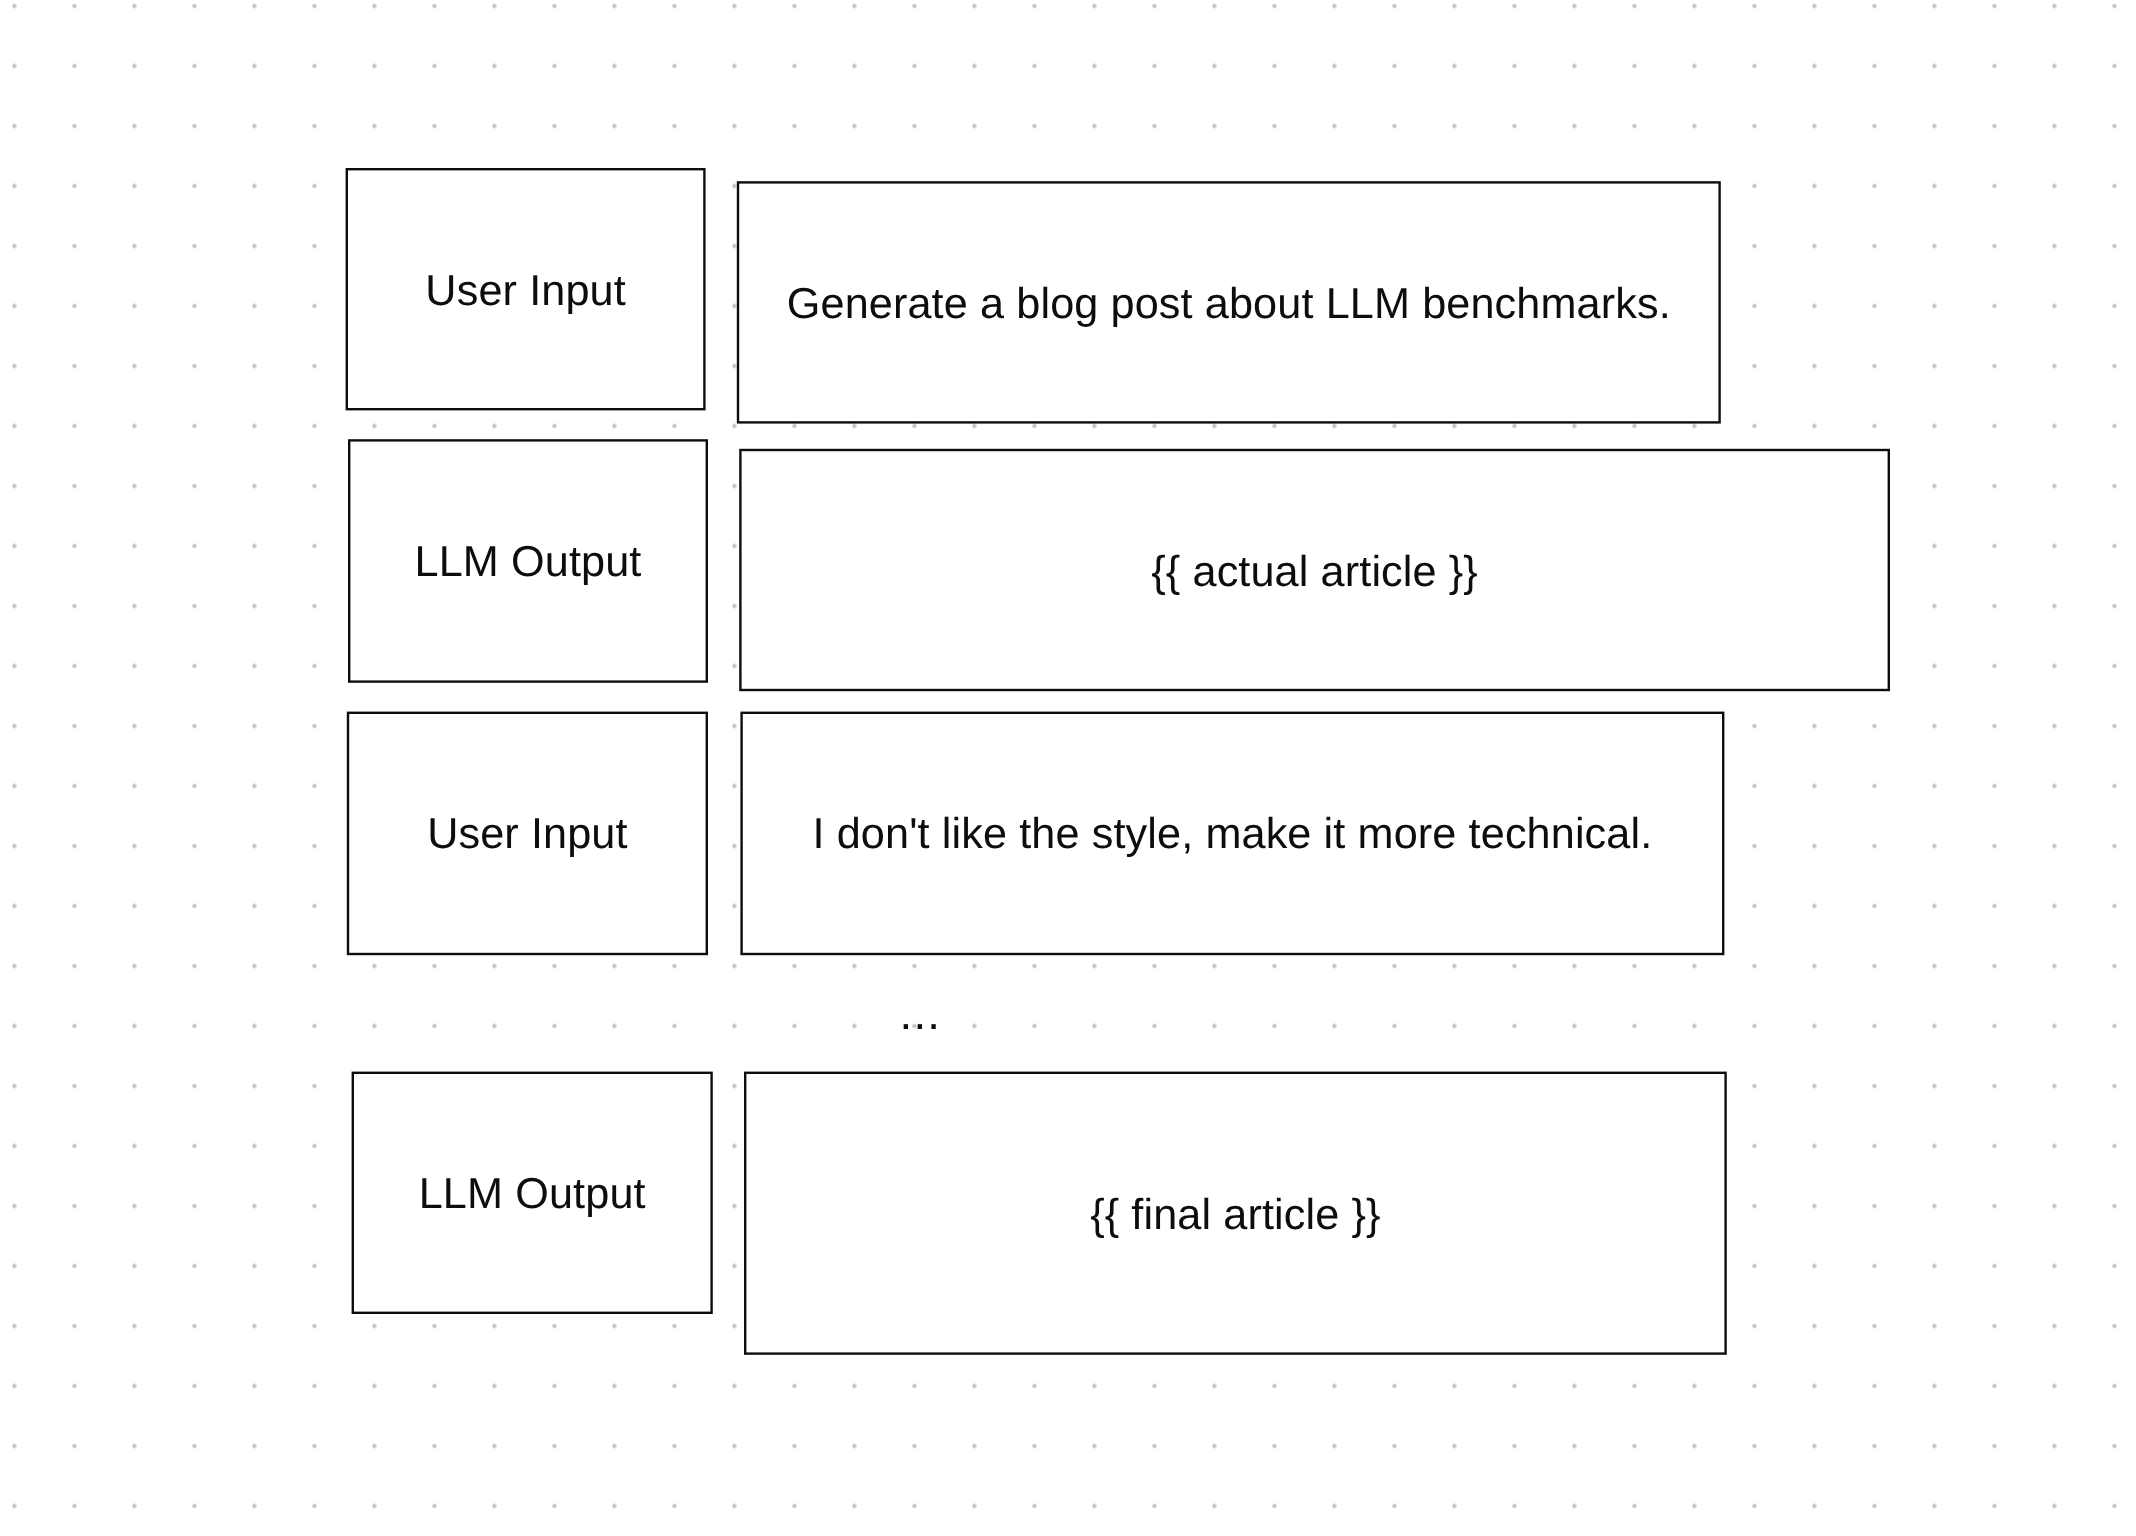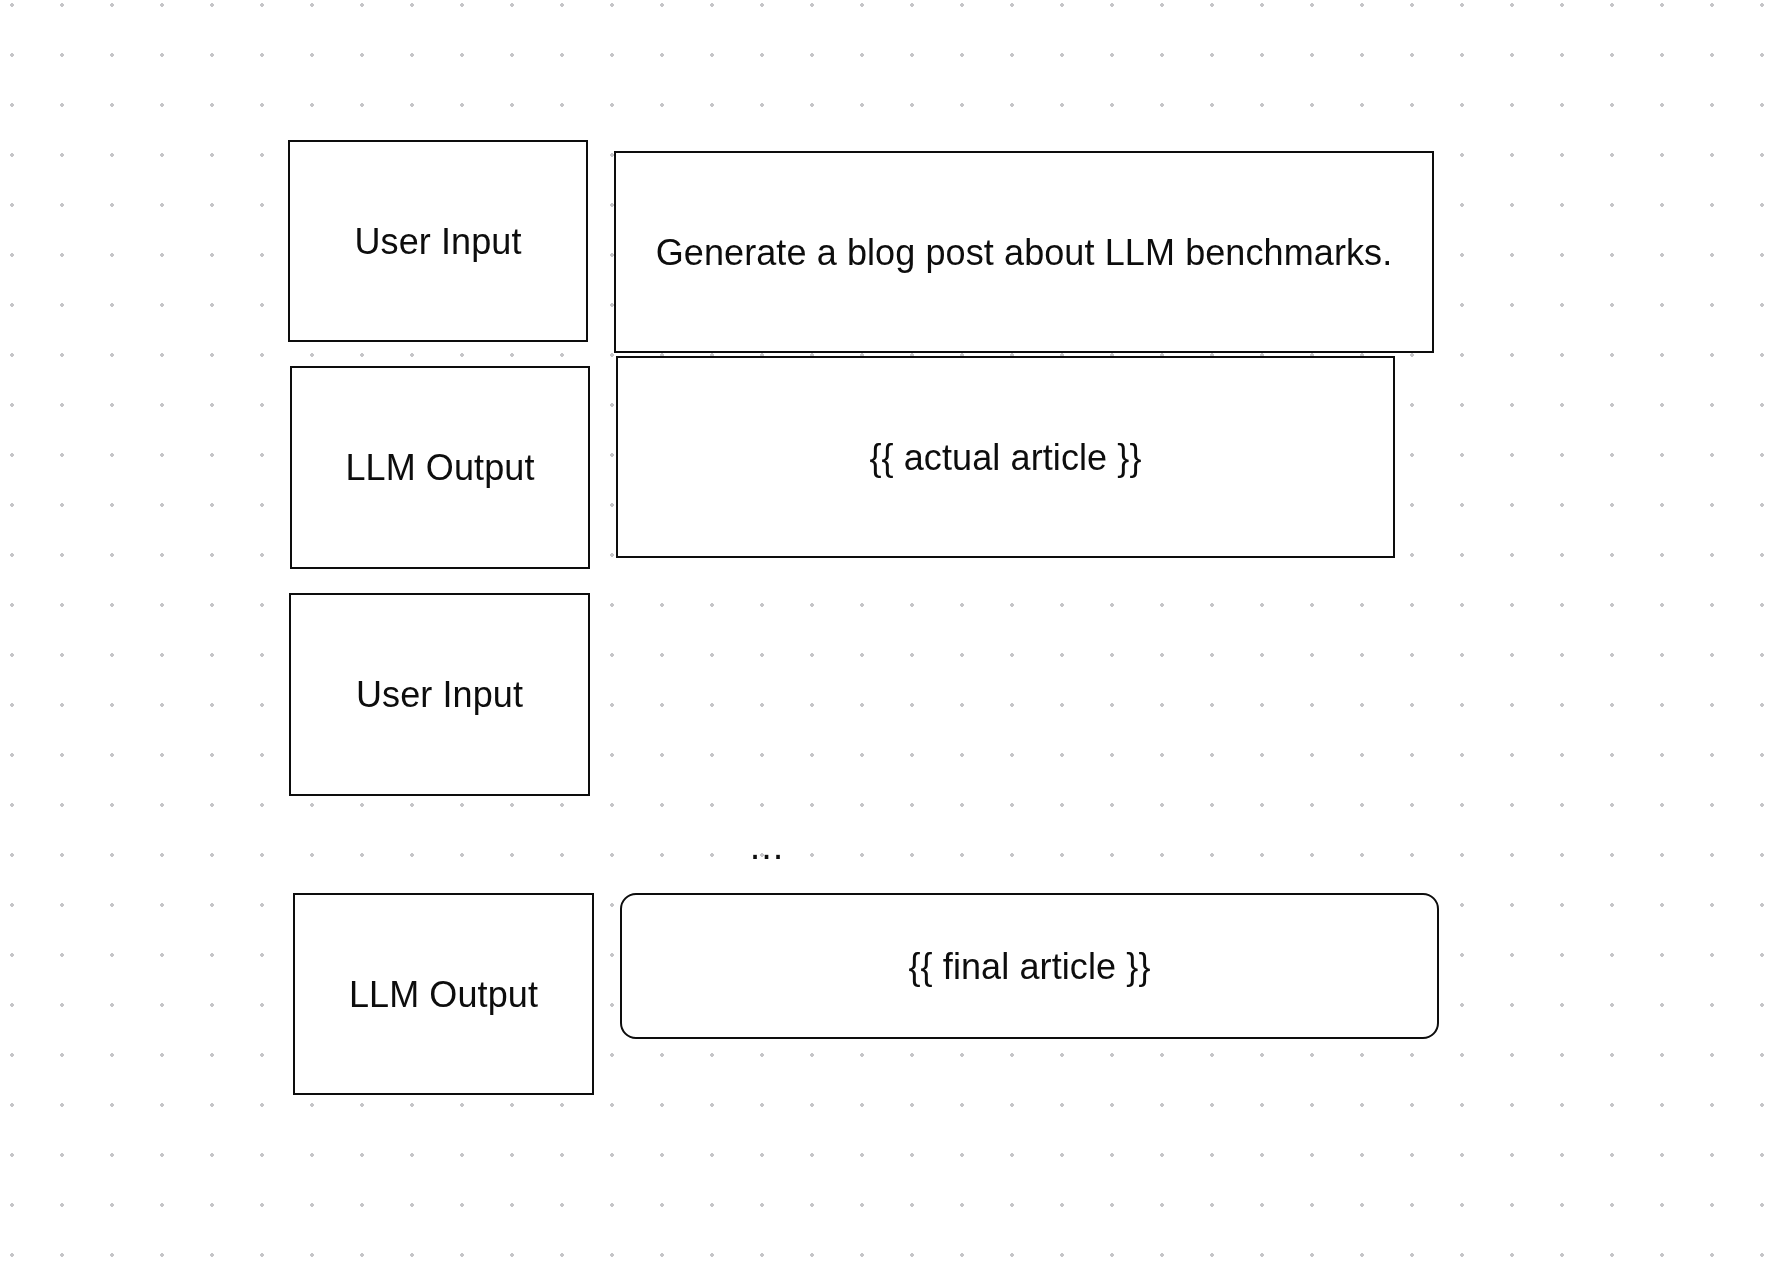--- a/index.html
+++ b/index.html
@@ -49,22 +49,23 @@
 </style>
 </head>
 <body>
 
 <div class="canvas">
 
   <div class="box" style="left:288px; top:140px; width:300px; height:202px;">User Input</div>
   <div class="box" style="left:614px; top:151px; width:820px; height:202px;">Generate a blog post about LLM benchmarks.</div>
 
   <div class="box" style="left:290px; top:366px; width:300px; height:203px;">LLM Output</div>
-  <div class="box" style="left:616px; top:356px; width:779px; height:202px;">{{ actual article }}</div>
+  <div class="box" style="left:616px; top:374px; width:959px; height:202px;">{{ actual article }}</div>
 
   <div class="box" style="left:289px; top:593px; width:301px; height:203px;">User Input</div>
+  <div class="box" style="left:617px; top:593px; width:820px; height:203px;">I don't like the style, make it more technical.</div>
 
   <div class="ellipsis">...</div>
 
   <div class="box" style="left:293px; top:893px; width:301px; height:202px;">LLM Output</div>
-  <div class="box" style="left:620px; top:893px; width:819px; height:146px;border-radius:16px;">{{ final article }}</div>
+  <div class="box" style="left:620px; top:893px; width:819px; height:236px;">{{ final article }}</div>
 
 </div>
 
 </body></html>

